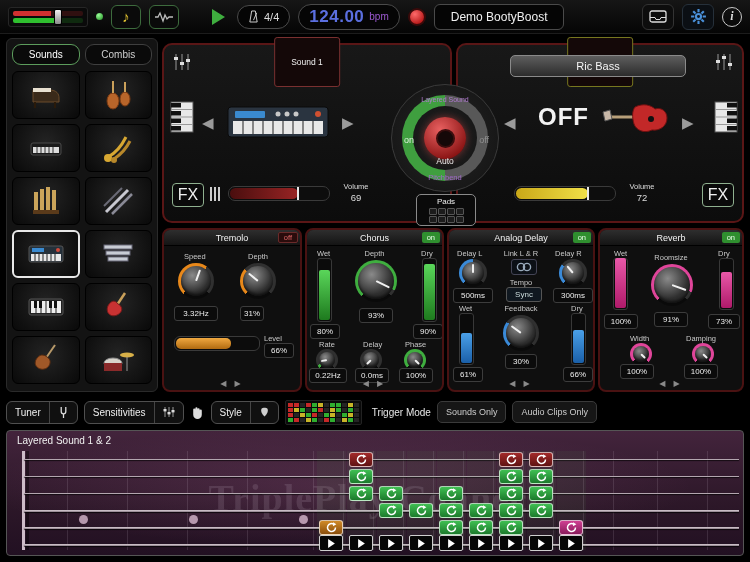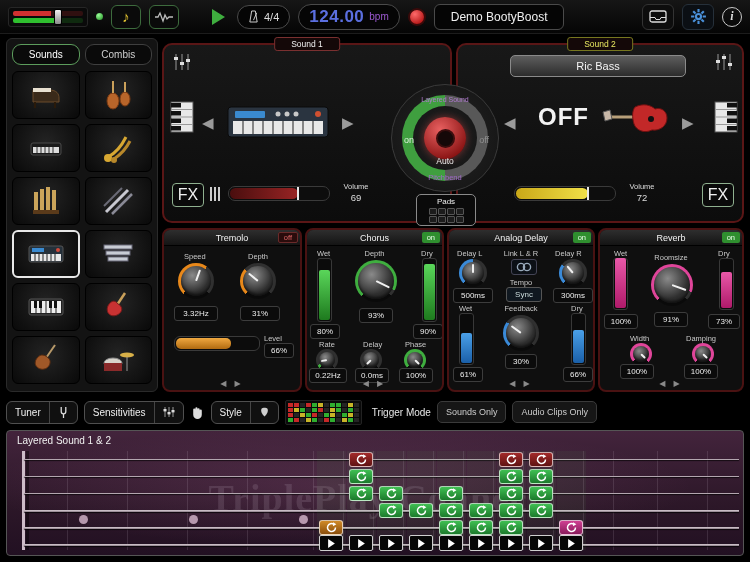--- a/index.html
+++ b/index.html
@@ -33,21 +33,21 @@
   .tab.active{border-color:#5c9c5c;color:#fff}
   .igrid{display:grid;grid-template-columns:1fr 1fr;gap:5px}
   .itile{height:48px;background:radial-gradient(circle at 50% 40%,#242424,#090909);border:1px solid #000;border-radius:6px;display:flex;align-items:center;justify-content:center;box-sizing:border-box}
   .itile.selected{border:2px solid #e8e8e8}
 
   
   .main{position:absolute;left:162px;top:38px;width:582px;height:354px}
   .sbox{position:absolute;top:5px;height:180px;border:2px solid #5a1616;border-radius:10px;background:linear-gradient(#181818,#0c0c0c);box-sizing:border-box}
   .sbox.s1{left:0;width:290px}
   .sbox.s2{left:294px;width:288px}
-  .schip{position:absolute;top:-8px;left:50%;transform:translateX(-50%);background:#140808;border:1px solid #7a3030;border-radius:3px;font-size:8.5px;padding:1px 16px;color:#f0f0f0;white-space:nowrap}
+  .schip{position:absolute;top:-8px;left:50%;transform:translateX(-50%);background:#140808;border:1px solid #7a3030;border-radius:3px;font-size:8.5px;padding:19px 16px;color:#f0f0f0;white-space:nowrap}
   .schip.y{border-color:#77771f;color:#e8e860}
   .namebtn{position:absolute;height:22px;background:linear-gradient(#5e5e5e,#2c2c2c);border:1px solid #8a8a8a;border-radius:5px;color:#f4f4f4;font-size:11px;display:flex;align-items:center;justify-content:center;box-sizing:border-box}
   .fxbtn{position:absolute;width:30px;height:22px;border:1px solid #8fb08f;border-radius:4px;background:#0a0a0a;color:#f0f0f0;font-size:16px;display:flex;align-items:center;justify-content:center}
   .arrow{position:absolute;color:#9a9a9a;font-size:15px;line-height:1}
   .icobox{position:absolute}
   .volbar{position:absolute;height:13px;background:#0d0d0d;border:1px solid #3a3a3a;border-radius:7px}
   .volfill{position:absolute;left:1px;top:1px;bottom:1px;border-radius:6px}
   .volfill.red{background:linear-gradient(90deg,#4a0e0e,#982424)}
   .volfill.yel{background:linear-gradient(90deg,#caa818,#f0e048)}
   .voltick{position:absolute;top:0;bottom:0;width:2px;background:#e8e8e8}
@@ -489,21 +489,21 @@
             <div class="knob k30" style="--rot:20deg">
               <i class="pt"></i>
             </div>
           </div>
         <div class="arc" style="left:76px;top:33px;--ac:#e8881a;--sw:24%">
             <div class="knob k30" style="--rot:-51deg">
               <i class="pt"></i>
             </div>
           </div>
         <div class="vbox" style="left:10px;top:76px;width:44px">3.32Hz</div>
-        <div class="vbox" style="left:76px;top:76px;width:40px">31%</div>
+        <div class="vbox" style="left:76px;top:76px;width:24px">31%</div>
         <div class="hbar" style="left:10px;top:106px;width:84px">
             <div class="hfill" style="width:55px"></div>
           </div>
         <div class="tl" style="left:100px;top:104px">Level</div>
         <div class="vbox" style="left:100px;top:113px;width:30px">66%</div>
         <div class="pager">◀ ▶</div>
       </div>
 
       <div class="fxpanel" style="width:139px">
         <div class="fxhead">

